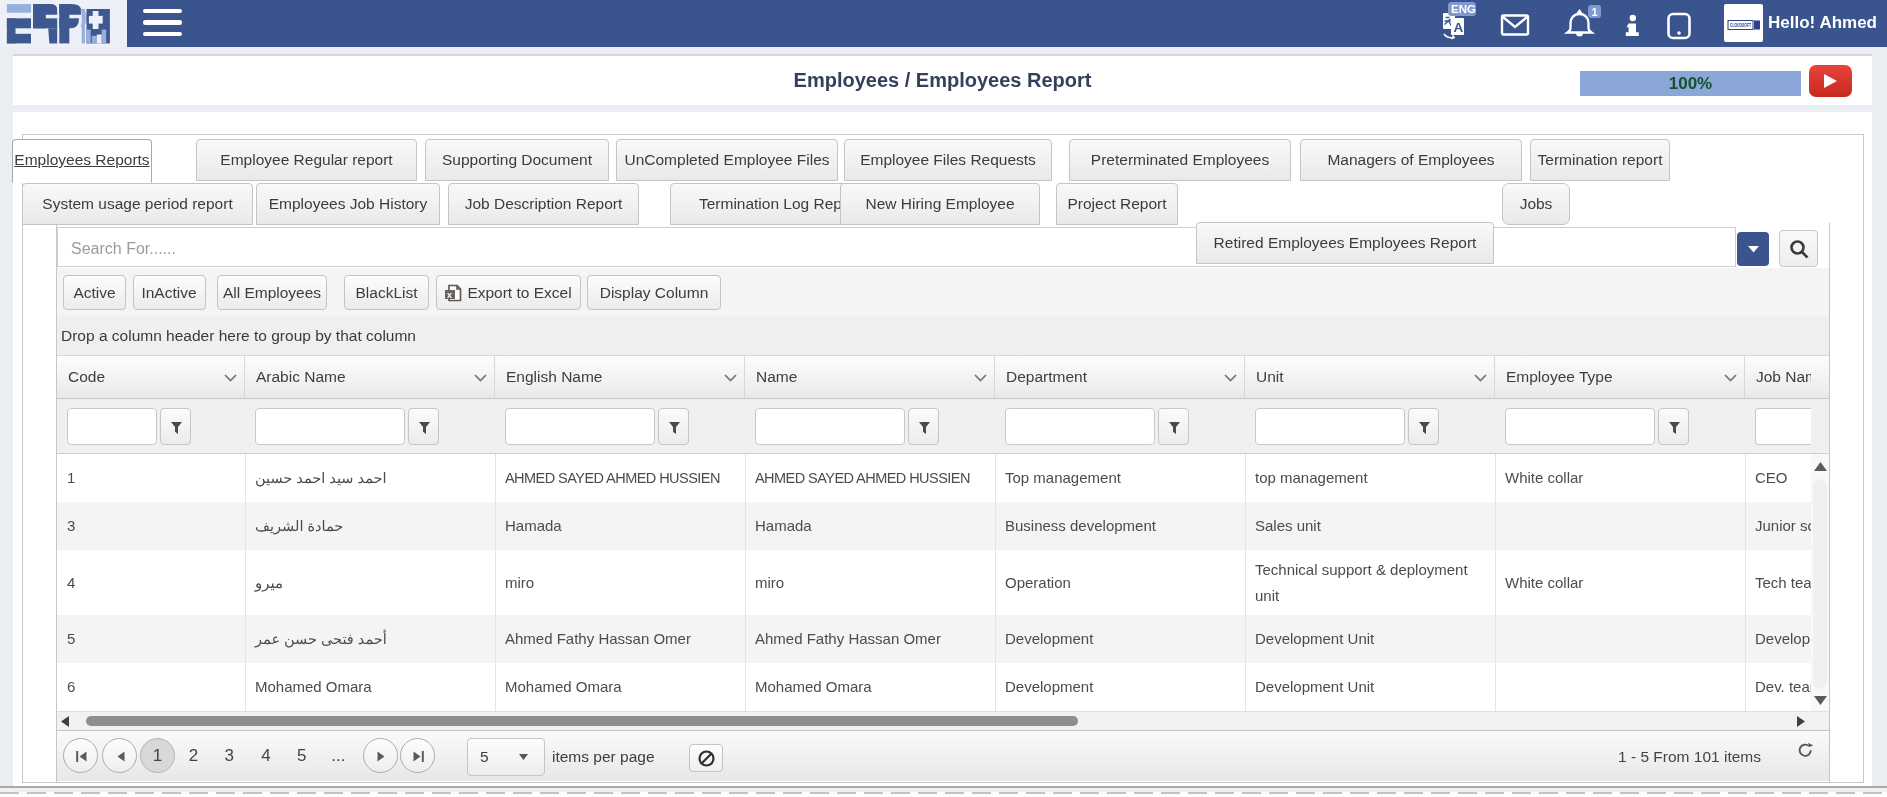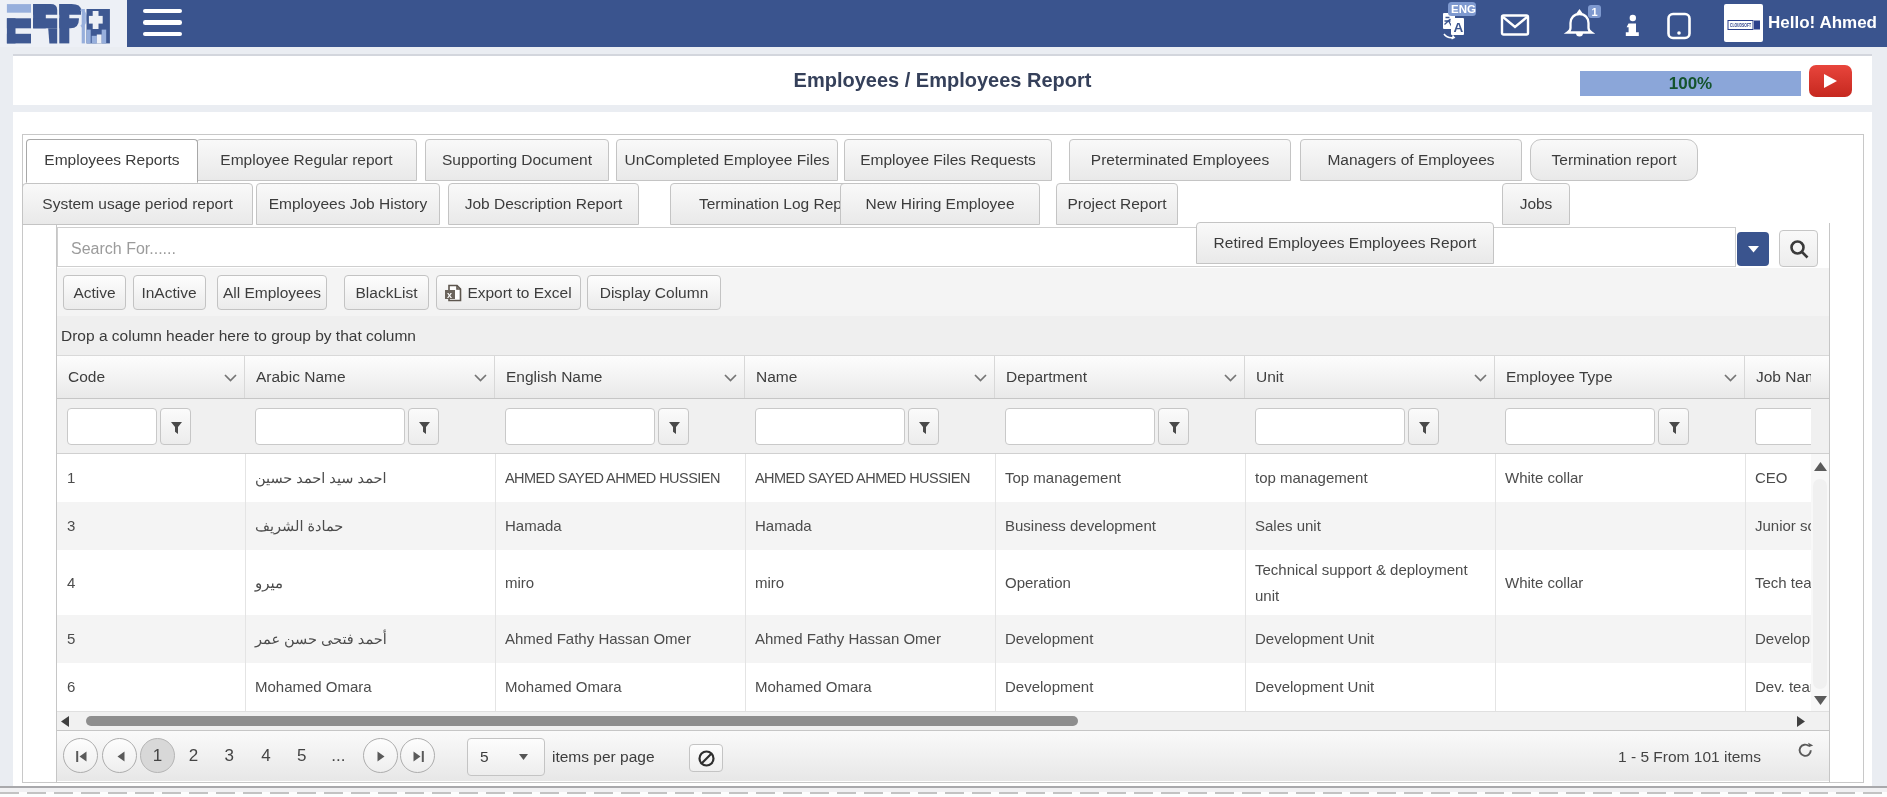--- a/index.html
+++ b/index.html
@@ -168,36 +168,36 @@
     <div class="abs" id="redbtn">
         <svg width="16" height="16">
           <path d="M1 1 L14 8 L1 15 z" fill="#fff"></path>
         </svg>
       </div>
   </div>
 
   <div class="abs" id="maincard"></div>
   <div class="abs" id="tabwrap"></div>
   <div id="tabs">
-      <div class="tab active" style="left: 26px; top: 139px; width: 172px;">Employees Reports</div>
+      <div class="tab active" style="left: 12px; top: 139px; width: 140px; text-decoration: underline;">Employees Reports</div>
       <div class="tab" style="left: 196px; top: 139px; width: 221px;">Employee Regular report</div>
       <div class="tab" style="left: 425px; top: 139px; width: 184px;">Supporting Document</div>
       <div class="tab" style="left: 616px; top: 139px; width: 222px;">UnCompleted Employee Files</div>
       <div class="tab" style="left: 844px; top: 139px; width: 208px;">Employee Files Requests</div>
       <div class="tab" style="left: 1069px; top: 139px; width: 222px;">Preterminated Employees</div>
       <div class="tab" style="left: 1300px; top: 139px; width: 222px;">Managers of Employees</div>
-      <div class="tab" style="left: 1530px; top: 139px; width: 168px; border-radius: 11px;">Termination report</div>
+      <div class="tab" style="left: 1530px; top: 139px; width: 140px;">Termination report</div>
       <div class="tab" style="left: 22px; top: 183px; width: 231px;">System usage period report</div>
       <div class="tab" style="left: 256px; top: 183px; width: 184px;">Employees Job History</div>
       <div class="tab" style="left: 448px; top: 183px; width: 191px;">Job Description Report</div>
       <div class="tab" style="left: 670px; top: 183px; width: 219px;">Termination Log Report</div>
       <div class="tab" style="left: 840px; top: 183px; width: 200px;">New Hiring Employee</div>
       <div class="tab" style="left: 1056px; top: 183px; width: 122px;">Project Report</div>
       <div class="tab" style="left: 1196px; top: 183px; width: 298px; margin-top: 39px;">Retired Employees Employees Report</div>
-      <div class="tab" style="left: 1502px; top: 183px; width: 68px;">Jobs</div>
+      <div class="tab" style="left: 1502px; top: 183px; width: 68px; border-radius: 7px;">Jobs</div>
     </div>
 
   <div class="abs" id="grid">
       <div id="gridtopline"></div>
     <div class="abs" id="searchrow">
         <div id="searchbox"></div>
         <div class="abs" id="searchph">Search For......</div>
       </div>
     <div class="abs" id="ddbtn">
         <svg style="position:absolute;left:11px;top:14px" width="12" height="7">

